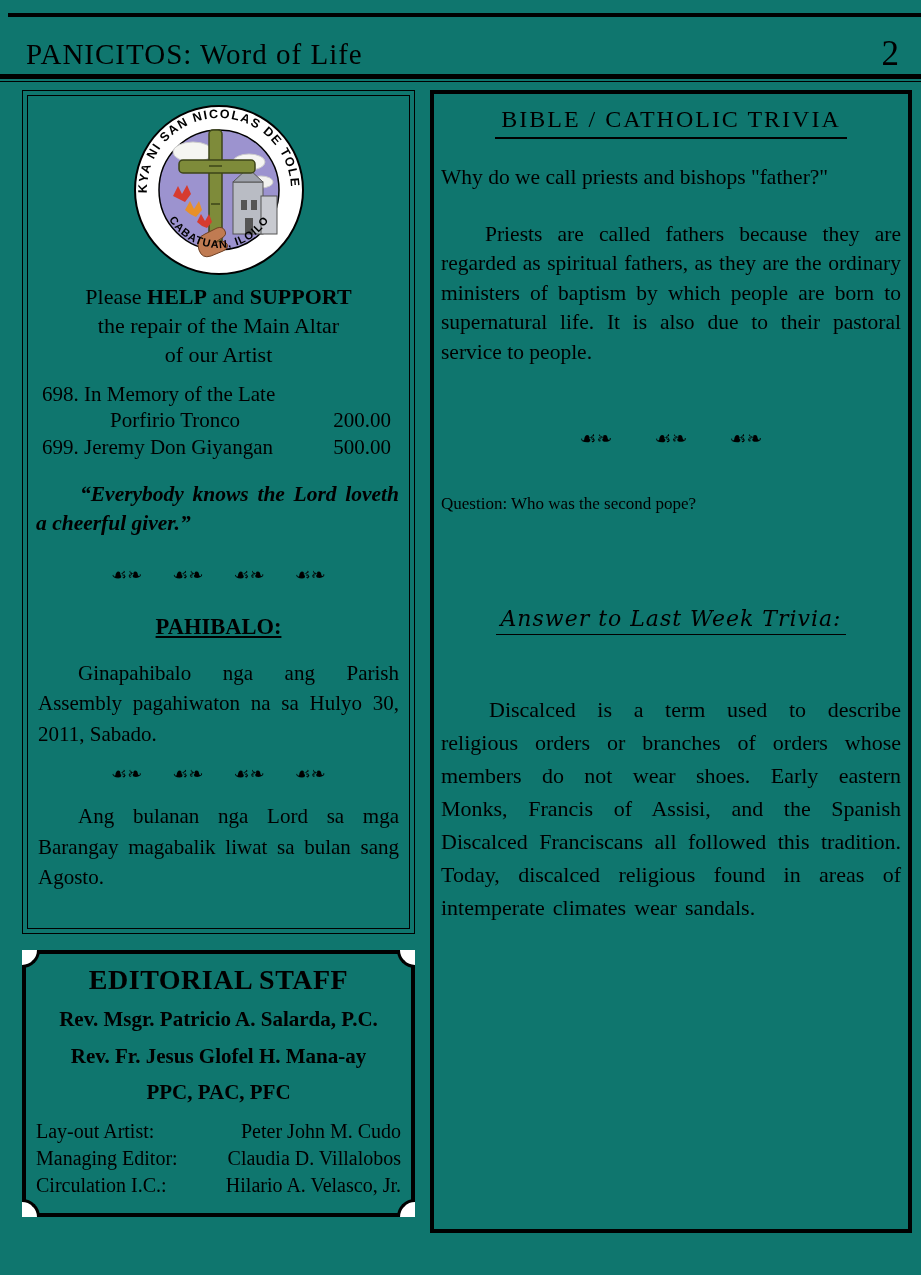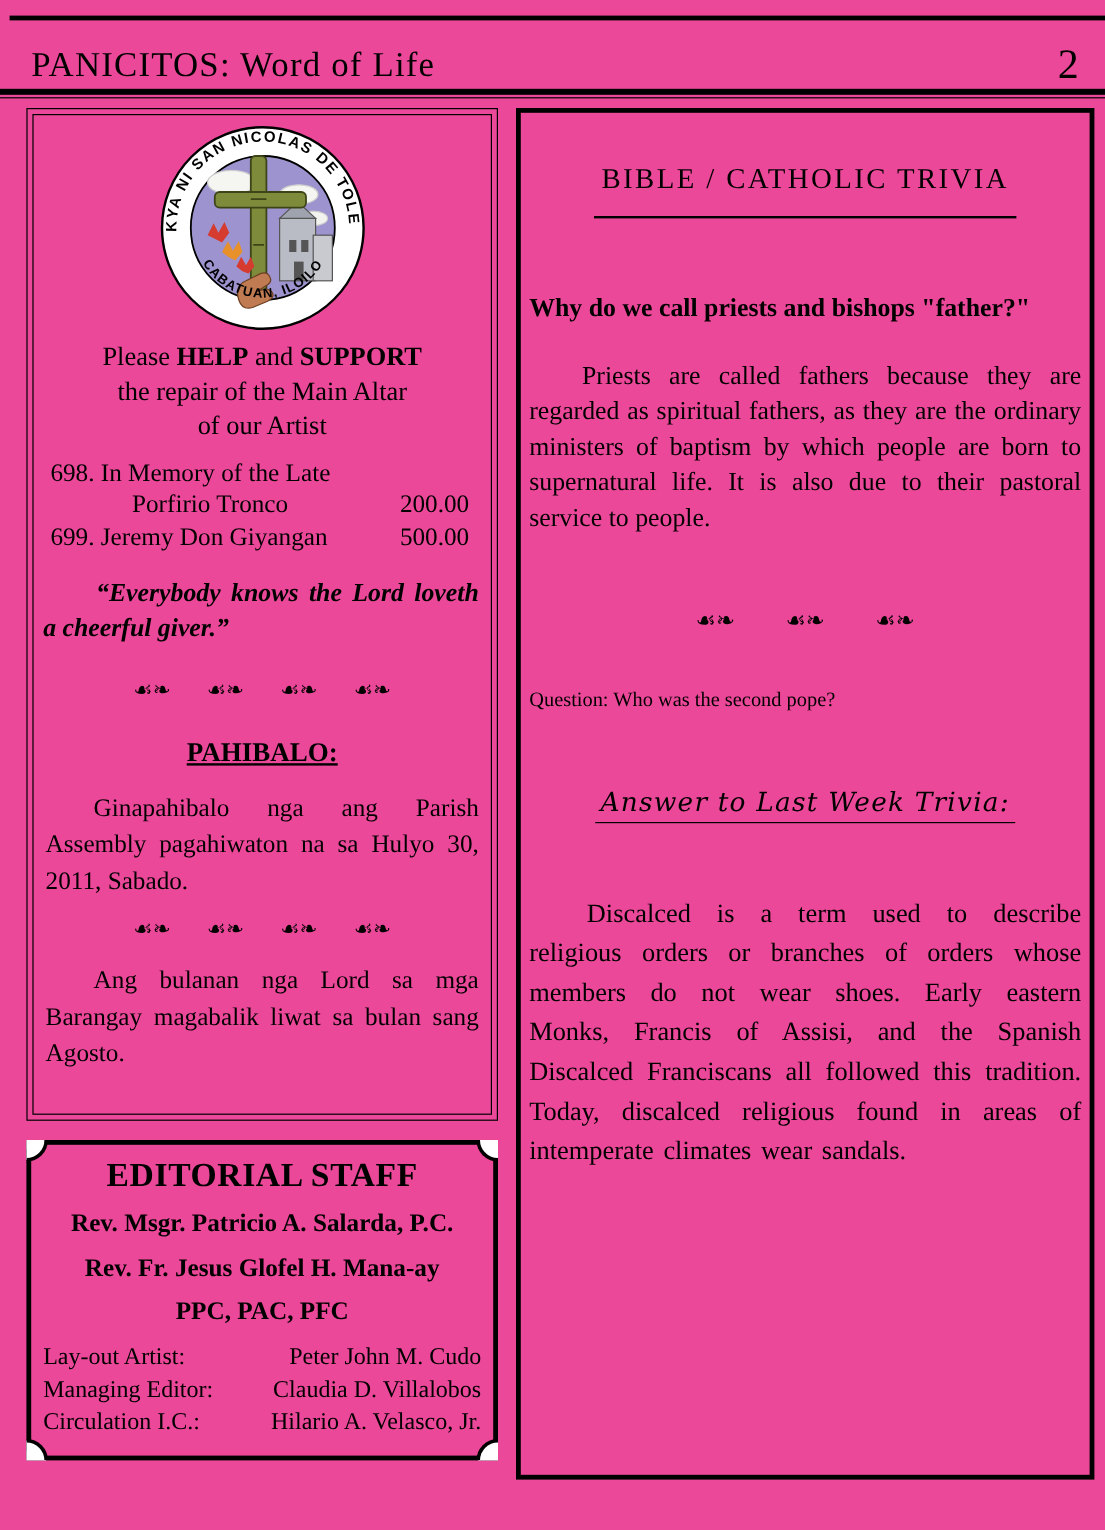--- a/index.html
+++ b/index.html
@@ -1,19 +1,19 @@
 <!DOCTYPE html>
 <html><head>
 <meta charset="utf-8">
 <style>
   html,body{margin:0;padding:0;background:#fff;}
   .page{
     position:relative;
     width:921px;height:1275px;
-    background:#ec4899;
+    background:#0f766e;
     font-family:"Liberation Serif", serif;
     color:#000;
     overflow:hidden;
   }
   
   .top-rule{margin:13px 0 0 8px;height:4px;background:#000;}
   .header-row{
     display:flex;justify-content:space-between;align-items:flex-end;
     padding:2px 14px 0 26px;height:52px;
   }
@@ -81,37 +81,37 @@
   
   .right-col{flex:1;}
   .right-box{
     border:4px solid #000;min-height:1125px;
     padding:10px 7px 0 7px;
   }
   .trivia-title{
     text-align:center;font-size:24px;letter-spacing:2px;margin-top:2px;
   }
   .trivia-title span{
-    display:inline-block;border-bottom:2px solid #000;padding:0 6px 16px 6px;margin-top:31px;
+    display:inline-block;border-bottom:2px solid #000;padding:0 6px 4px 6px;
   }
   .trivia-q-bold{
-    margin-top:60px;font-size:21.5px;font-weight:bold;
+    margin-top:24px;font-size:21.5px;font-weight:normal;
     text-align:justify;line-height:1.35;
   }
   .trivia-para{
     margin-top:28px;font-size:21.5px;text-align:justify;
     text-indent:44px;line-height:1.37;
   }
   .orn-row{
     margin-top:62px;display:flex;justify-content:center;gap:42px;
     font-size:19px;line-height:1;
   }
   .question2{margin-top:46px;font-size:17px;}
   .answer-heading{
-    margin-top:64px;text-align:center;font-size:22px;font-style:italic;
+    margin-top:92px;text-align:center;font-size:22px;font-style:italic;
     font-family:"DejaVu Serif", serif;
   }
   .answer-heading span{
     display:inline-block;border-bottom:1.5px solid #000;padding:0 4px 3px 4px;
     letter-spacing:1px;
   }
   .answer-para{
     margin-top:58px;font-size:22px;text-align:justify;
     text-indent:48px;line-height:1.5;word-spacing:2.5px;
   }

